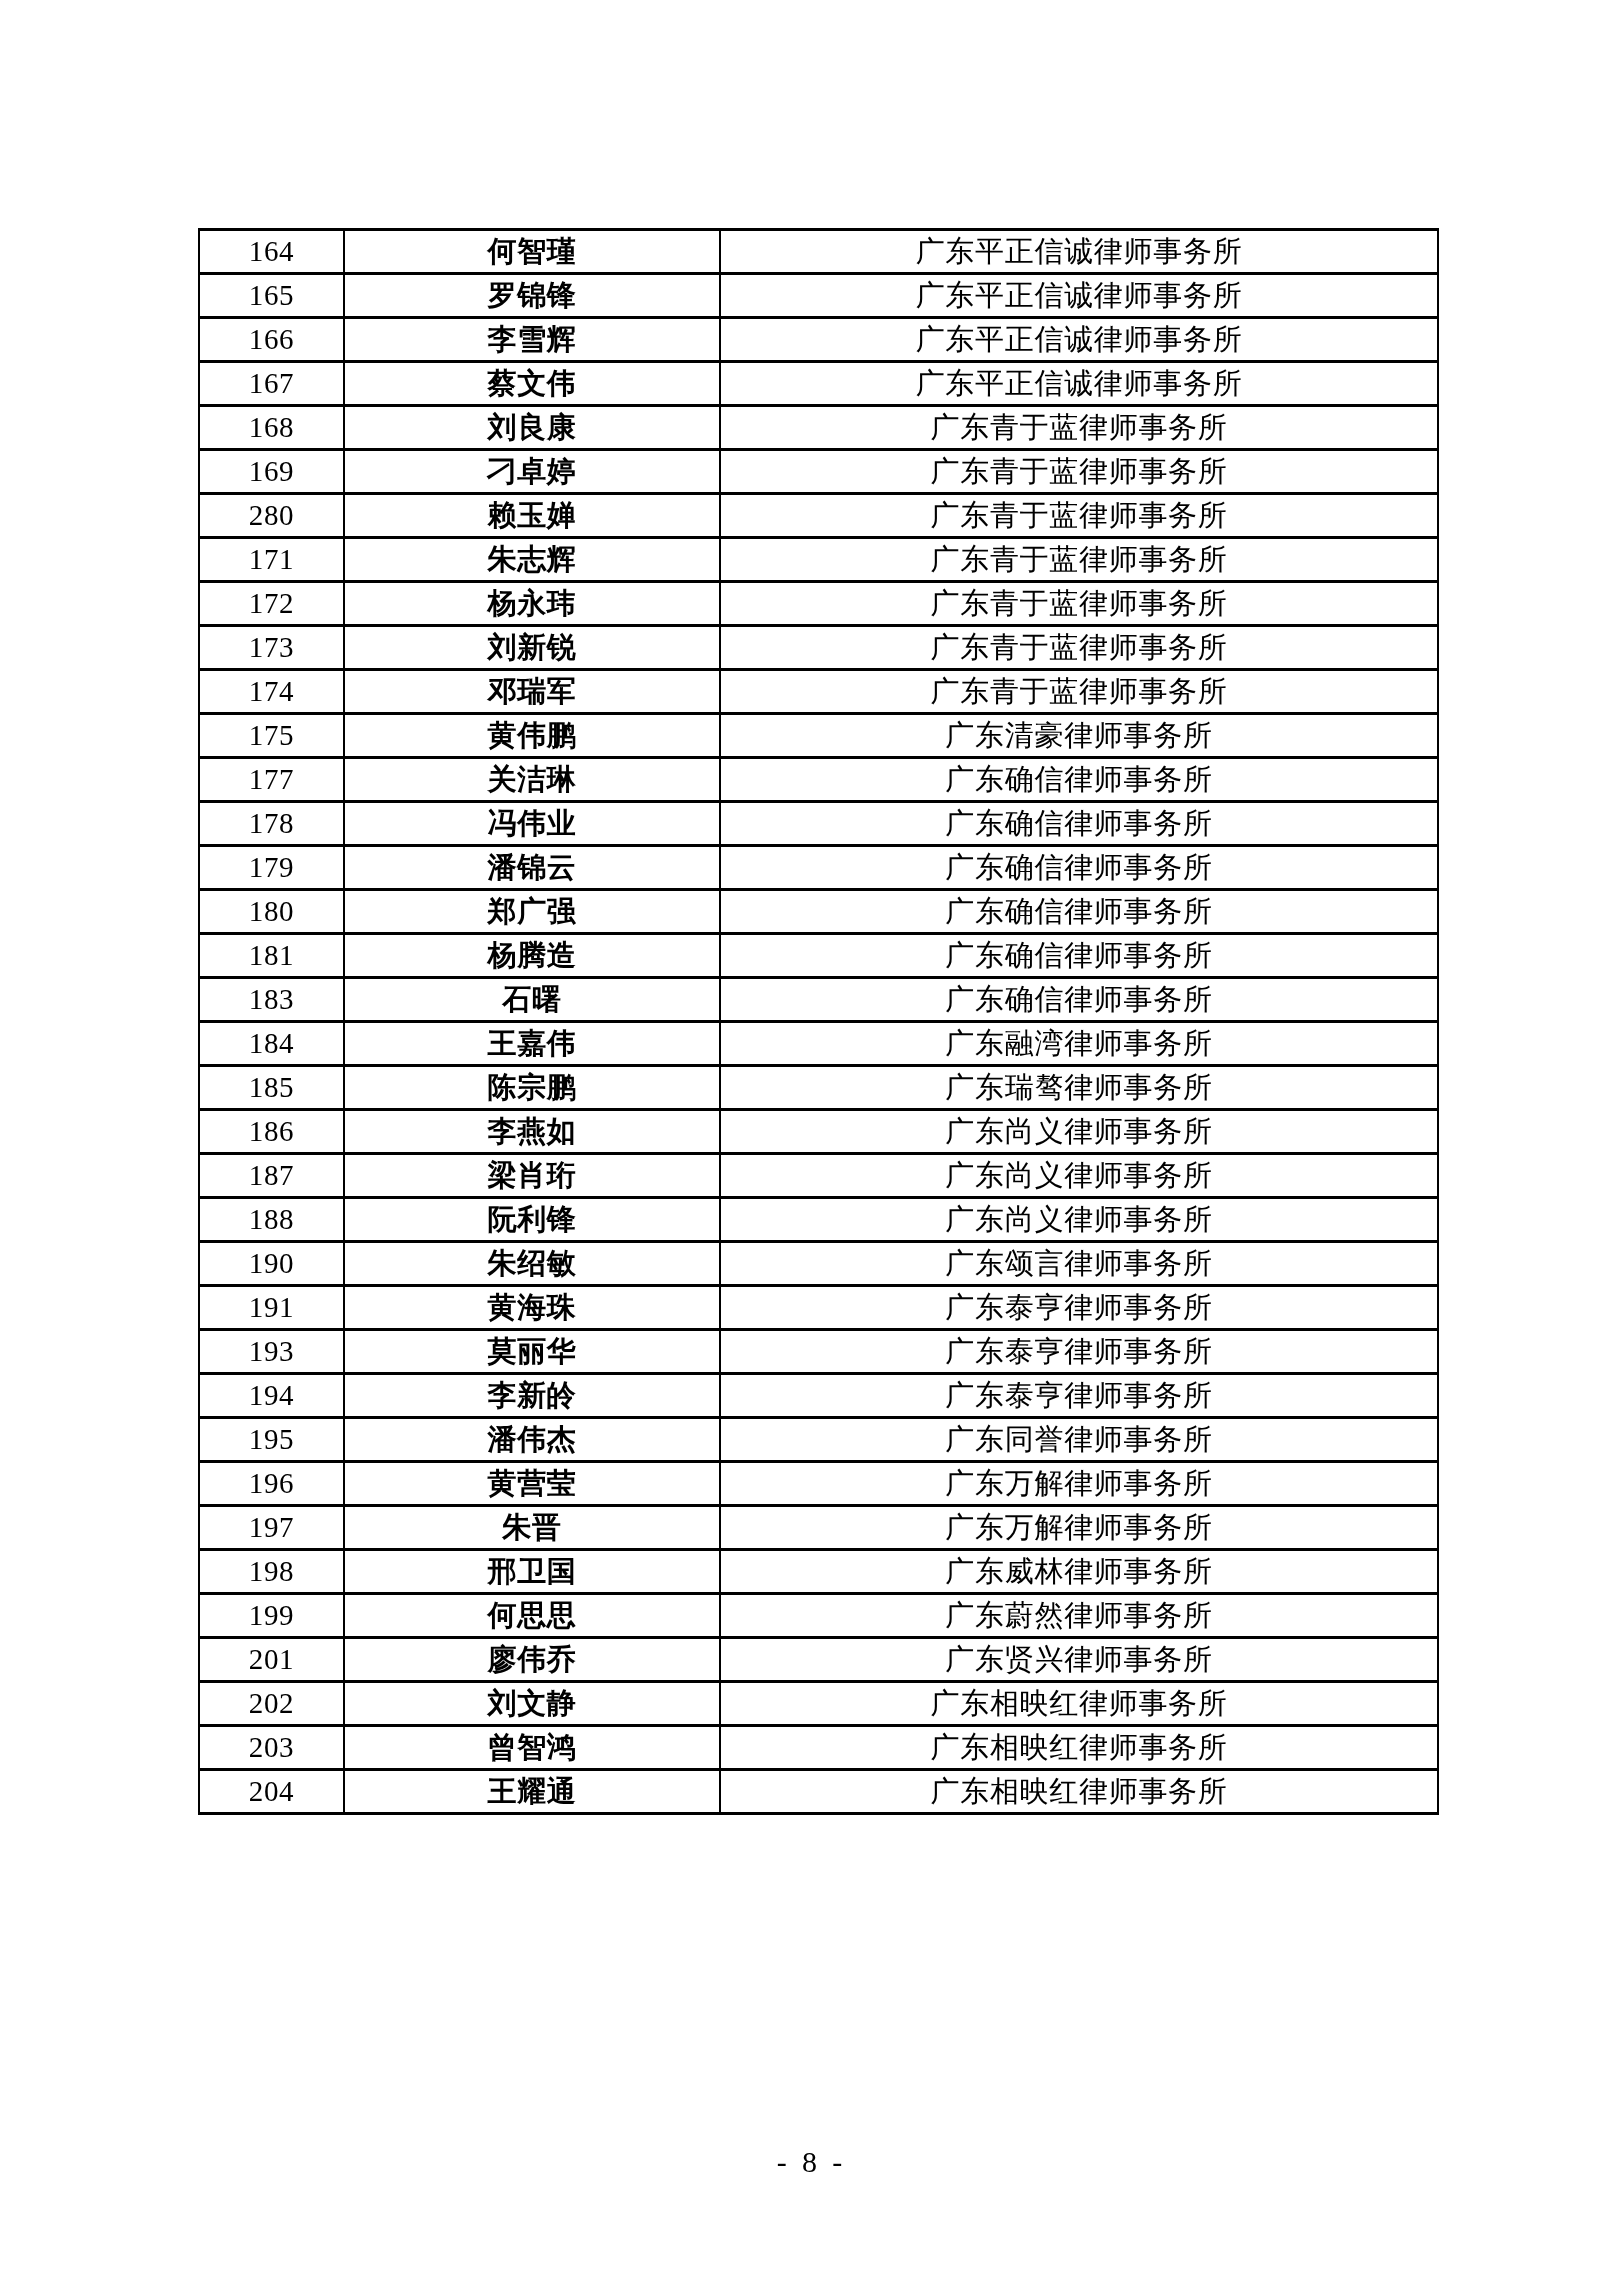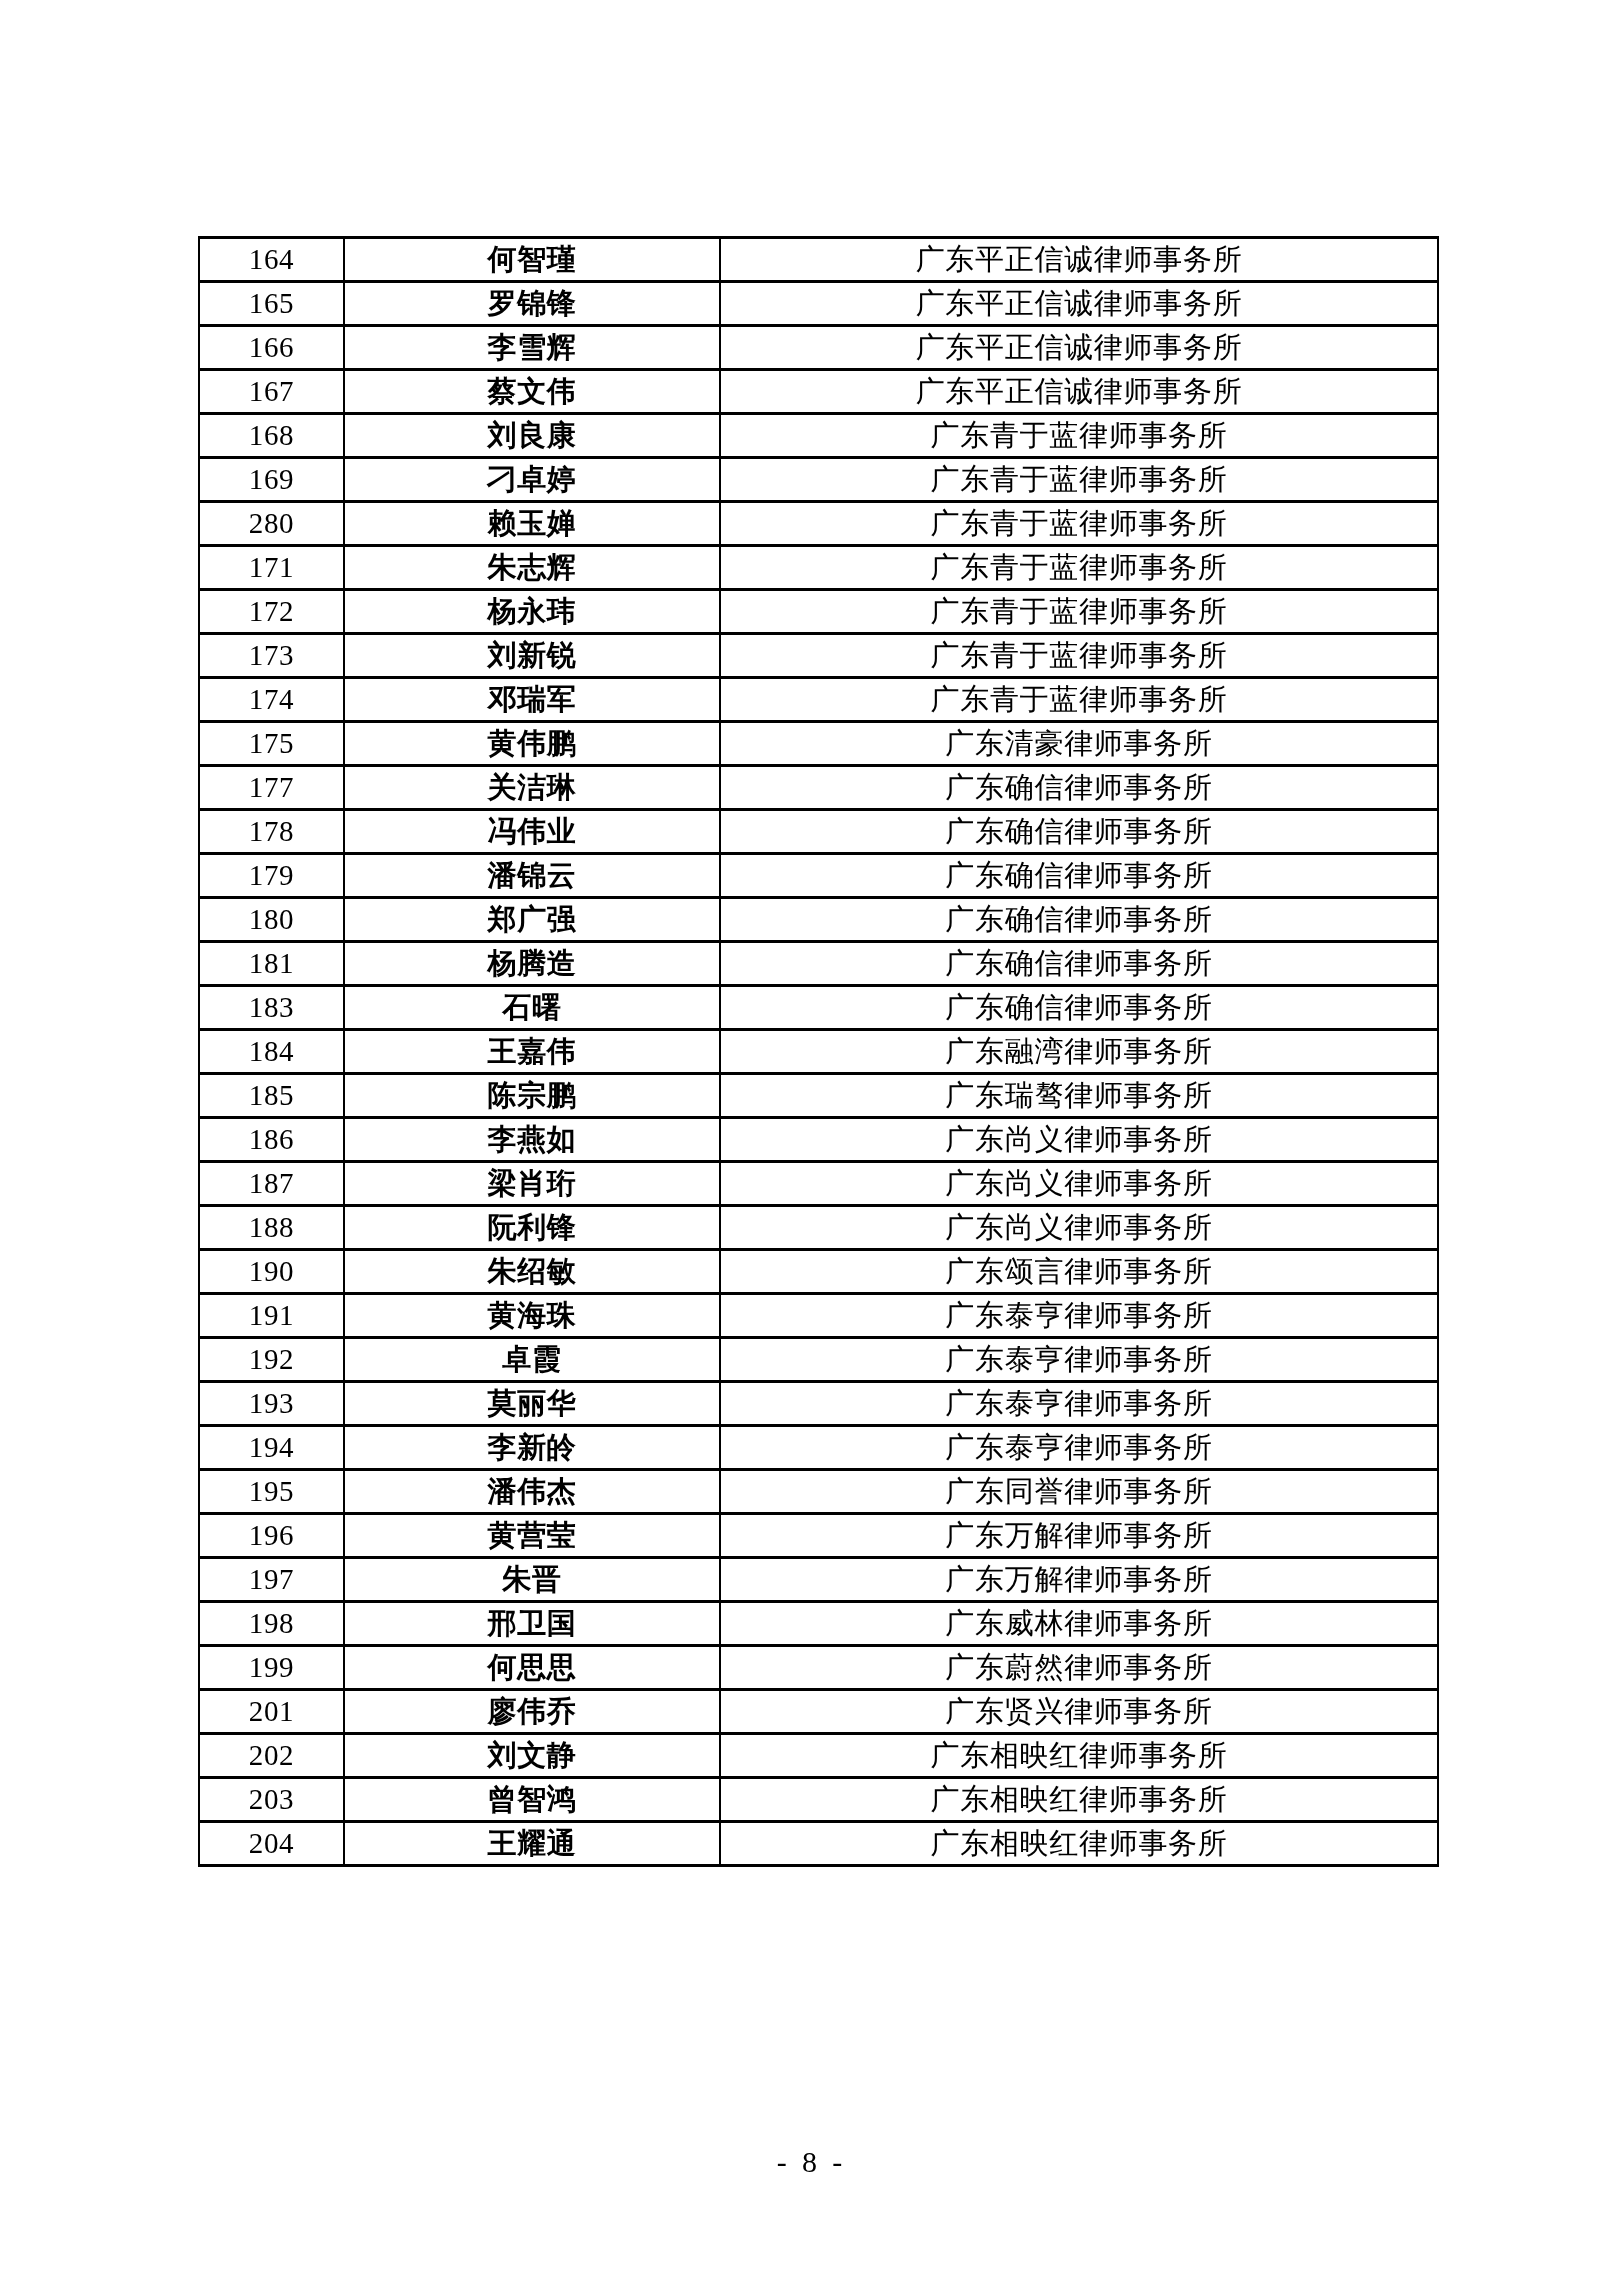--- a/index.html
+++ b/index.html
@@ -15,21 +15,21 @@
     color: #000000;
   }
   .page {
     position: absolute;
     inset: 0;
     background: #ffffff;
   }
   table.roster {
     position: absolute;
     left: 198px;
-    top: 236px;
+    top: 228px;
     width: 1238px;
     border-collapse: collapse;
     table-layout: fixed;
     border: 2.6px solid #000000;
     padding-left: 12px;
   }
   table.roster td {
     border: 2px solid #000000;
     border-top-width: 3.3px;
     border-bottom-width: 3.3px;
@@ -210,25 +210,20 @@
       <td class="col-name">朱绍敏</td>
       <td class="col-firm">广东颂言律师事务所</td>
     </tr>
 
     <tr>
       <td class="col-no">191</td>
       <td class="col-name">黄海珠</td>
       <td class="col-firm">广东泰亨律师事务所</td>
     </tr>
 
-    <tr>
-      <td class="col-no">192</td>
-      <td class="col-name">卓霞</td>
-      <td class="col-firm">广东泰亨律师事务所</td>
-    </tr>
 
     <tr>
       <td class="col-no">193</td>
       <td class="col-name">莫丽华</td>
       <td class="col-firm">广东泰亨律师事务所</td>
     </tr>
 
     <tr>
       <td class="col-no">194</td>
       <td class="col-name">李新皊</td>

